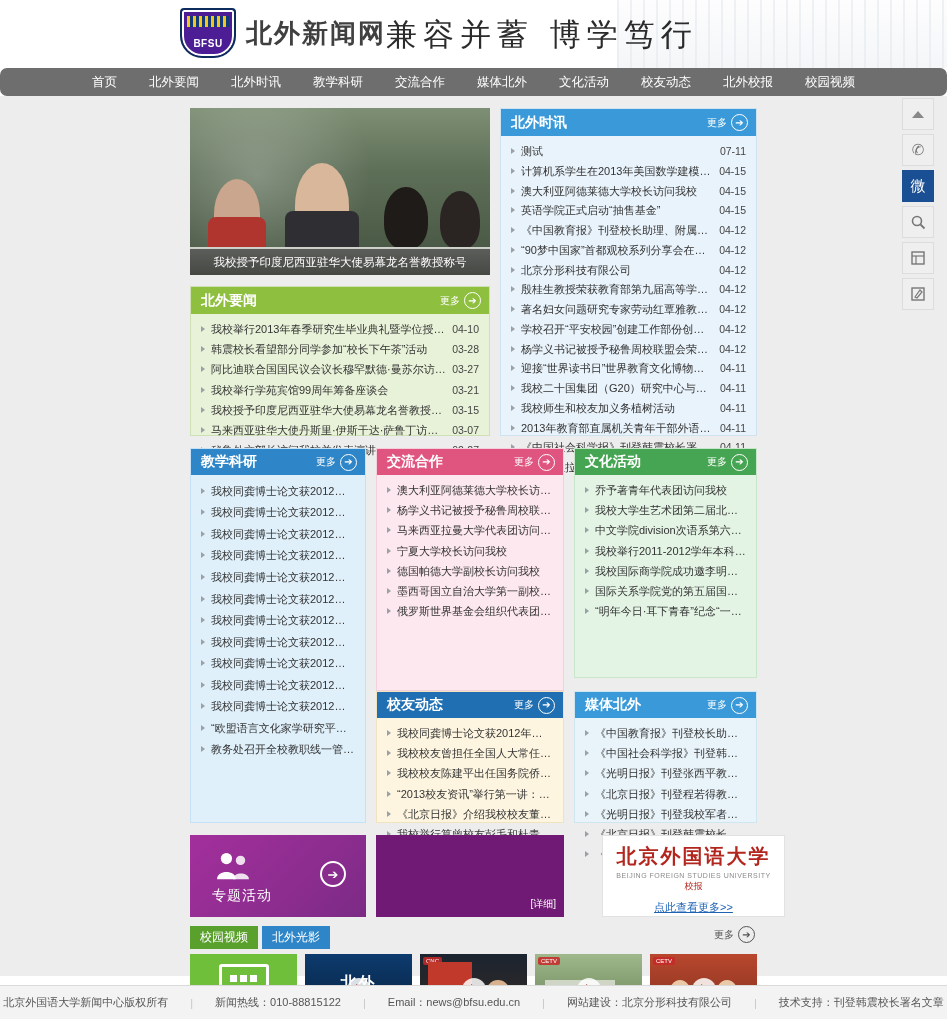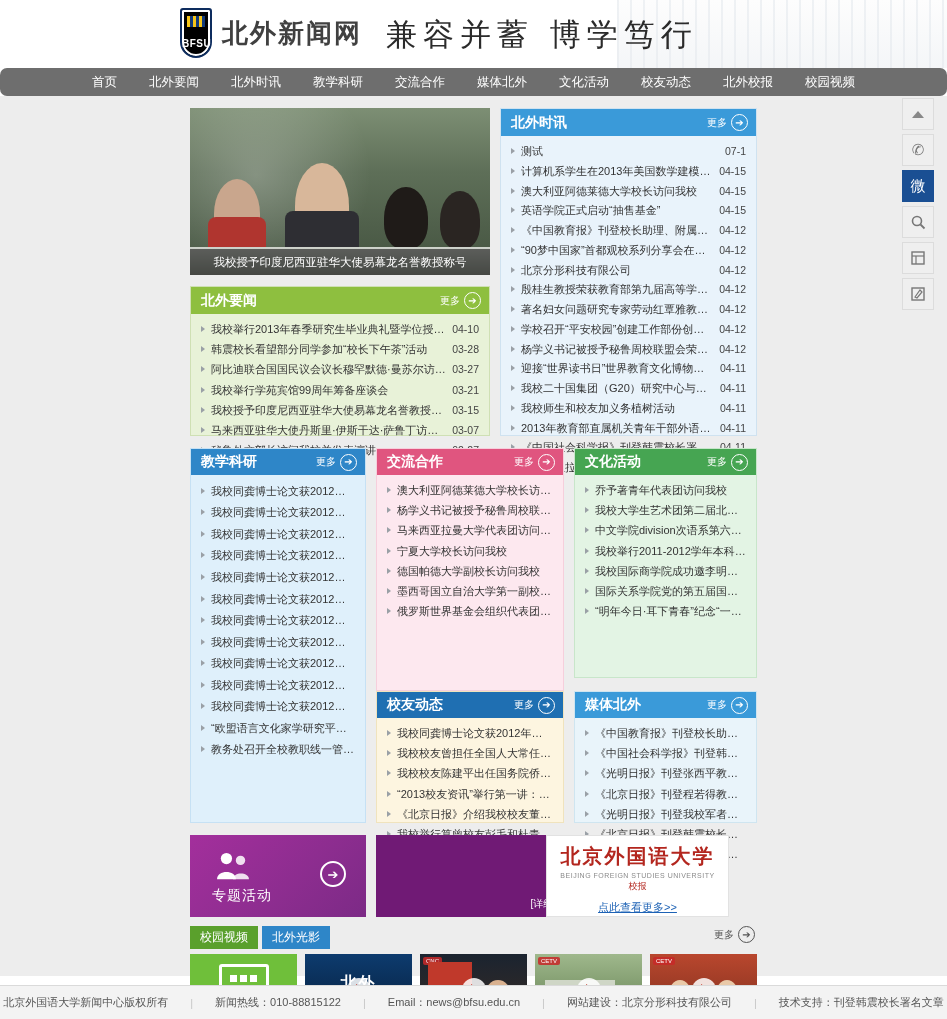--- a/index.html
+++ b/index.html
@@ -29,22 +29,22 @@
     background:
       repeating-linear-gradient(90deg, rgba(225,230,235,0.55) 0 2px, rgba(255,255,255,0) 2px 13px),
       linear-gradient(180deg,#fdfdfd,#f4f6f8);
     opacity: .9;
   }
   .logo-wrap {
     position: absolute; left: 180px; top: 8px;
     display: flex; align-items: center; gap: 10px;
   }
   .crest {
-    width: 32px; height: 50px;
-    background: #000000;
+    width: 56px; height: 50px;
+    background: #4c1d95;
     border-radius: 4px 4px 22px 22px;
     border: 2px solid #0d2c5e;
     position: relative;
     box-shadow: inset 0 0 0 2px #fff;
   }
   .crest:before {
     content: "";
     position: absolute; left: 5px; right: 5px; top: 6px; height: 11px;
     background: repeating-linear-gradient(90deg,#f5c518 0 3px,#123a7a 3px 6px);
   }
@@ -230,21 +230,21 @@
     display: flex; align-items: center; justify-content: center; font-size: 13px;
   }
   .promo-blue {
     position: absolute; left: 376px; top: 727px; width: 188px; height: 82px;
     background: #701a75;
   }
   .promo-blue .detail {
     position: absolute; right: 8px; bottom: 6px; color: #fff; font-size: 10px;
   }
   .promo-paper {
-    position: absolute; left: 546px; top: 727px; width: 183px; height: 82px;
+    position: absolute; left: 602px; top: 727px; width: 183px; height: 82px;
     background: #ffffff; border: 1px solid #e2e2e2;
     text-align: center;
   }
   .paper-title {
     font-family: "DejaVu Serif", serif;
     color: #b3261e; font-size: 20px; font-weight: bold; margin-top: 7px; letter-spacing: 2px;
   }
   .paper-en { color: #8a8a8a; font-size: 7px; letter-spacing: .5px; margin-top: 2px; }
   .paper-sub { color: #b3261e; font-size: 9px; margin-top: 1px; }
   .paper-link { color: #1d62b5; font-size: 11px; margin-top: 7px; text-decoration: underline; cursor: pointer; }
@@ -418,21 +418,21 @@
           <div class="panel-title">北外时讯</div>
           <div class="more light">
             <span>更多</span>
             <span class="more-circle light">➔</span>
           </div>
         </div>
         <ul class="list">
           <li>
               <span class="dot"></span>
               <span class="txt">测试</span>
-              <span class="date">07-1</span>
+              <span class="date">07-11</span>
             </li>
           <li>
               <span class="dot"></span>
               <span class="txt">计算机系学生在2013年美国数学建模大赛中获得二等奖</span>
               <span class="date">04-15</span>
             </li>
           <li>
               <span class="dot"></span>
               <span class="txt">澳大利亚阿德莱德大学校长访问我校</span>
               <span class="date">04-15</span>

